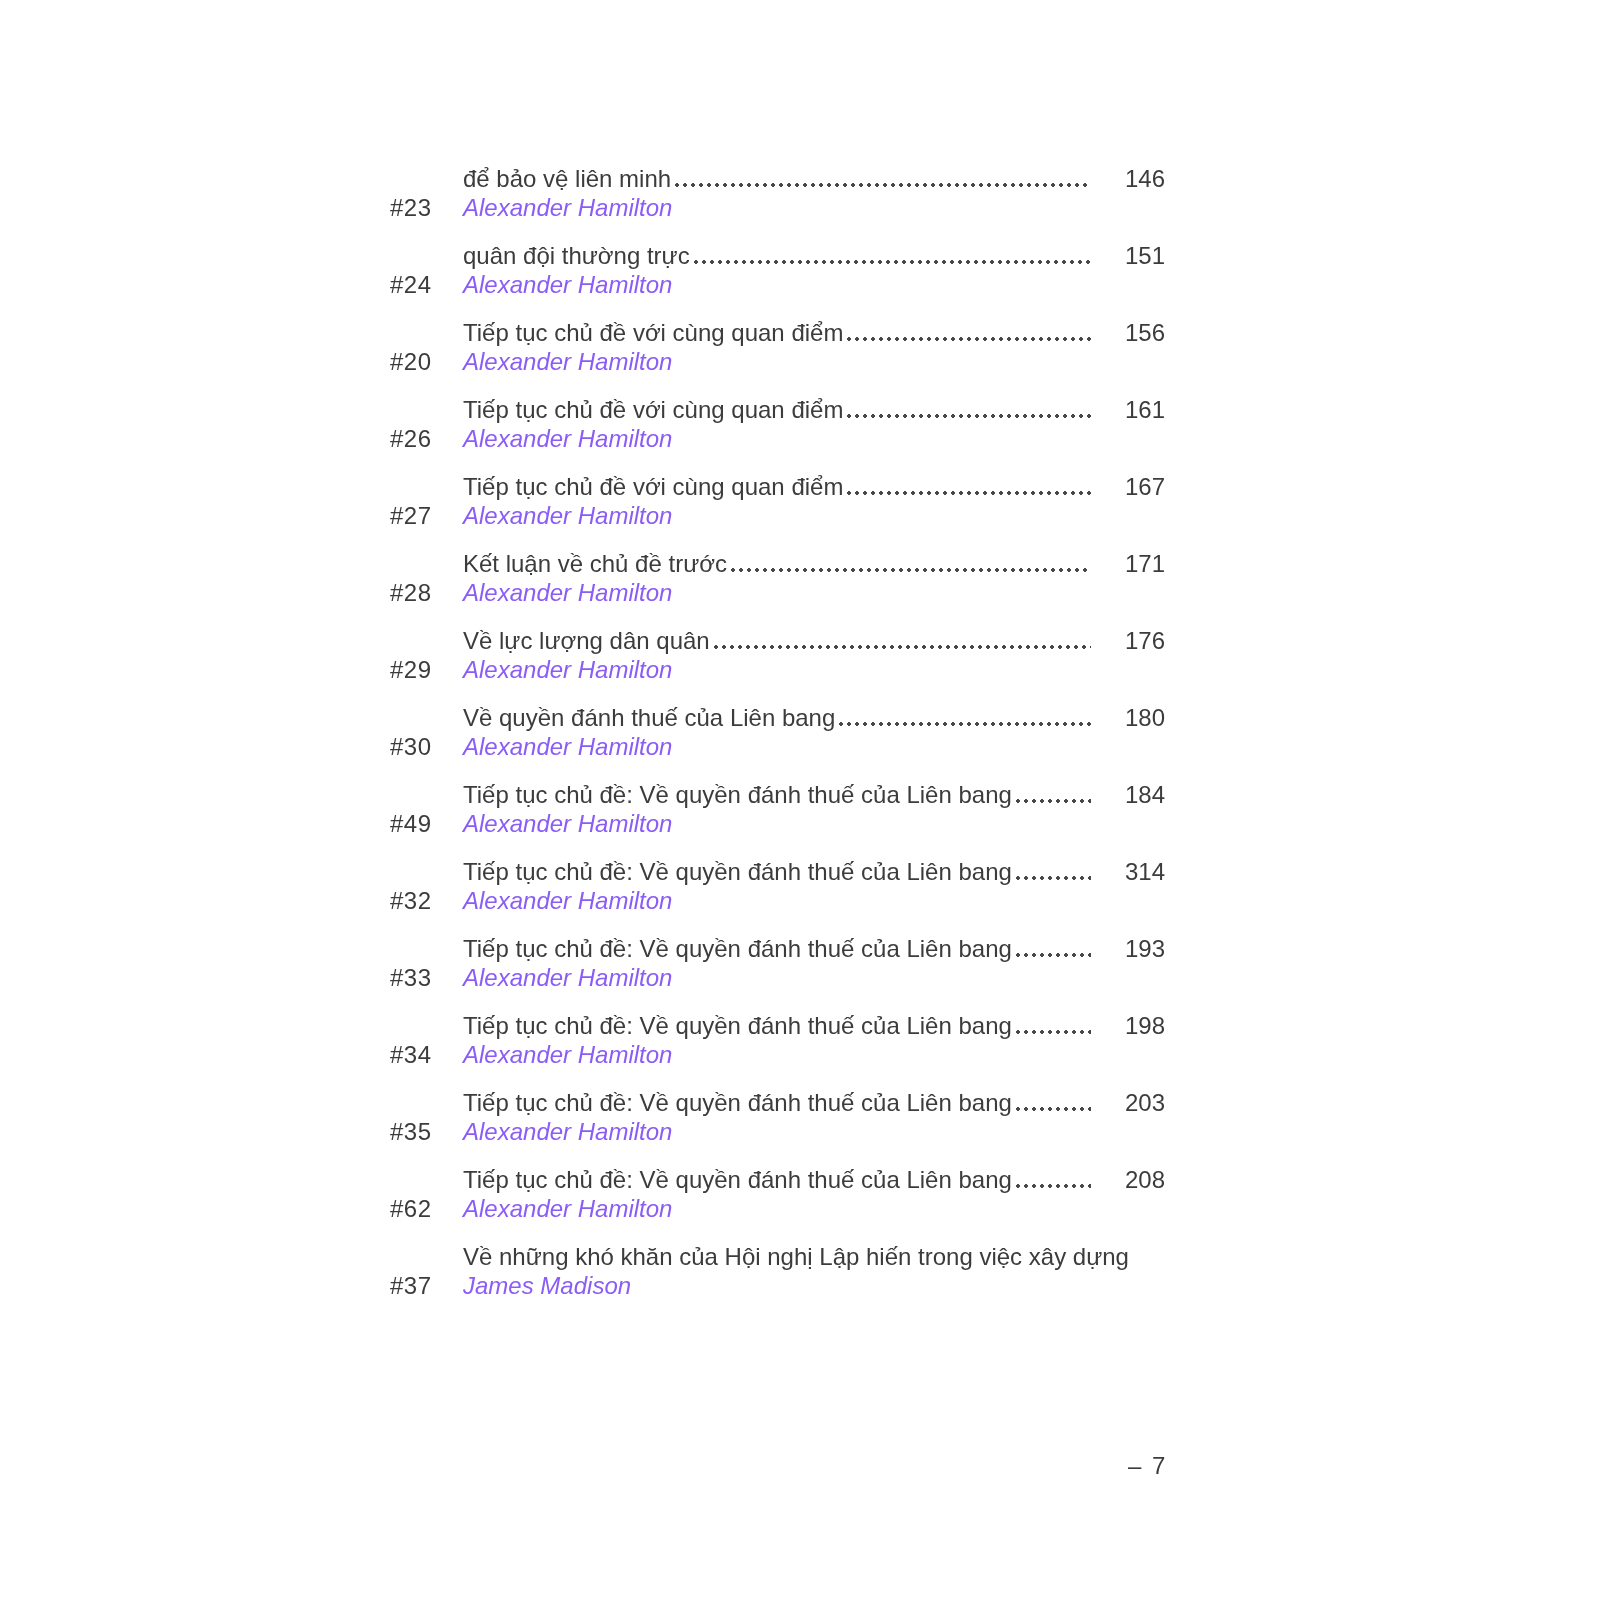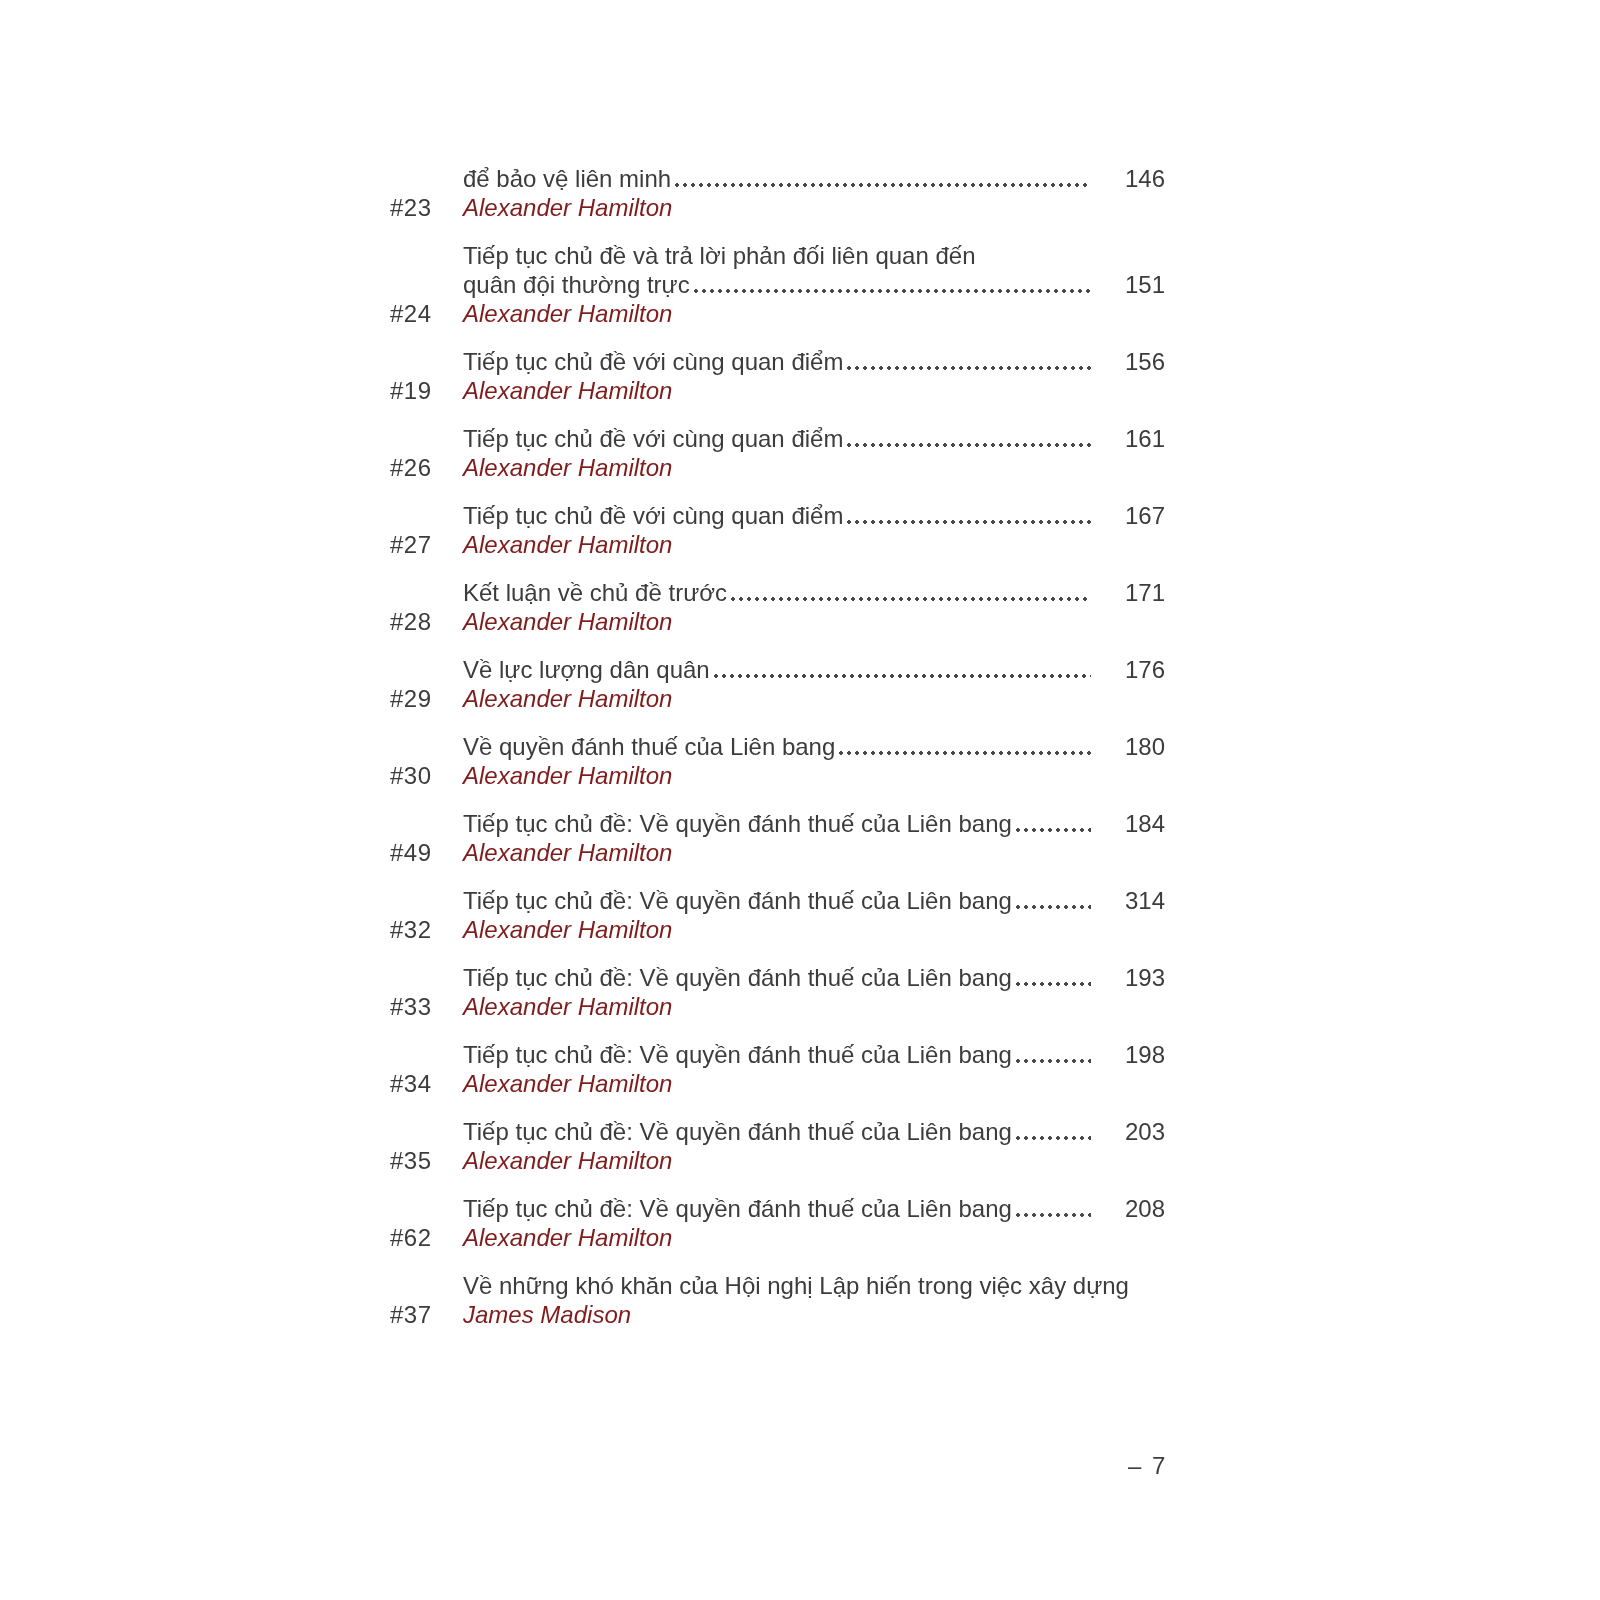--- a/index.html
+++ b/index.html
@@ -57,21 +57,21 @@
     background-repeat: repeat-x;
     background-position: left bottom;
   }
   .pagenum {
     white-space: nowrap;
     padding-left: 2px;
     margin-left: 30px;
   }
   .author {
     font-style: italic;
-    color: #7f1d1d;
+    color: #8b5cf6;
   }
   .footer {
     position: absolute;
     left: 1128px;
     top: 1452px;
     font-size: 24px;
     letter-spacing: 2px;
     color: #3c3c3c;
   }
 </style>
@@ -92,34 +92,31 @@
           </div>
       <div class="author">Alexander Hamilton</div>
     </div>
   </div>
 
   <div class="entry">
     <div class="num">#24</div>
     <div class="body">
       <div class="lines">
             <div class="toc-line">
-              <span class="title-text">Tiếp tục chủ đề và trả lời phản đối liên quan đến</span>
-            </div>
-            <div class="toc-line">
               <span class="title-text">quân đội thường trực</span>
               <span class="leader"></span>
               <span class="pagenum">151</span>
             </div>
           </div>
       <div class="author">Alexander Hamilton</div>
     </div>
   </div>
 
   <div class="entry">
-    <div class="num">#19</div>
+    <div class="num">#20</div>
     <div class="body">
       <div class="lines">
             <div class="toc-line">
               <span class="title-text">Tiếp tục chủ đề với cùng quan điểm</span>
               <span class="leader"></span>
               <span class="pagenum">156</span>
             </div>
           </div>
       <div class="author">Alexander Hamilton</div>
     </div>

